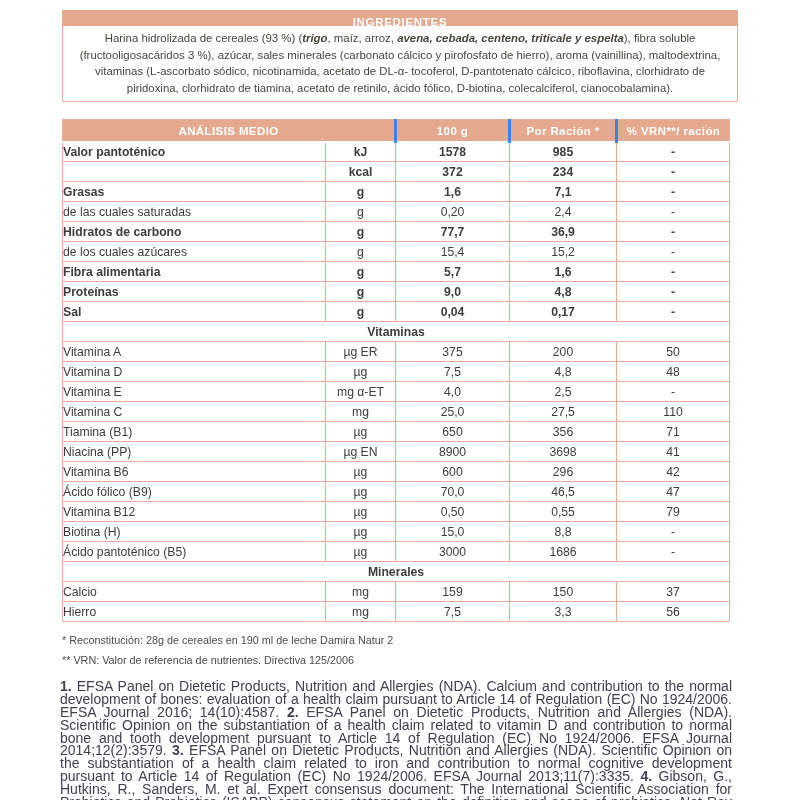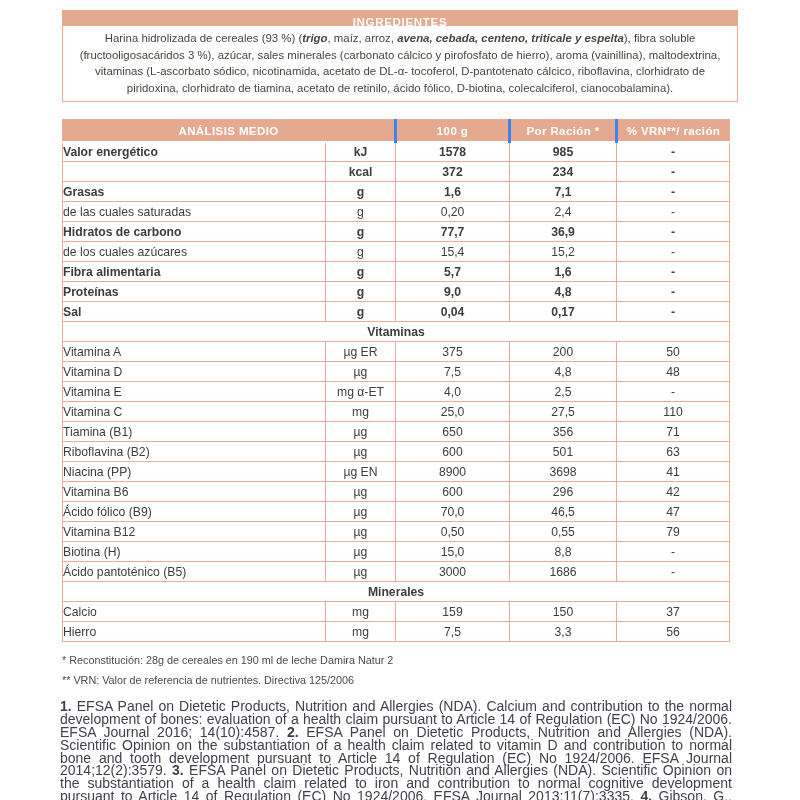--- a/index.html
+++ b/index.html
@@ -92,21 +92,21 @@
     <thead>
       <tr>
         <th colspan="2">ANÁLISIS MEDIO</th>
         <th>100 g</th>
         <th>Por Ración *</th>
         <th>% VRN**/ ración</th>
       </tr>
     </thead>
     <tbody id="table-body">
         <tr class="bold">
-          <td class="name">Valor energético</td>
+          <td class="name">Valor pantoténico</td>
           <td class="unit">kJ</td>
           <td class="val">1578</td>
           <td class="val">985</td>
           <td class="val">-</td>
         </tr>
         <tr class="bold">
           <td class="name"></td>
           <td class="unit">kcal</td>
           <td class="val">372</td>
           <td class="val">234</td>
@@ -193,27 +193,20 @@
           <td class="val">110</td>
         </tr>
         <tr>
           <td class="name">Tiamina (B1)</td>
           <td class="unit">µg</td>
           <td class="val">650</td>
           <td class="val">356</td>
           <td class="val">71</td>
         </tr>
         <tr>
-          <td class="name">Riboflavina (B2)</td>
-          <td class="unit">µg</td>
-          <td class="val">600</td>
-          <td class="val">501</td>
-          <td class="val">63</td>
-        </tr>
-        <tr>
           <td class="name">Niacina (PP)</td>
           <td class="unit">µg EN</td>
           <td class="val">8900</td>
           <td class="val">3698</td>
           <td class="val">41</td>
         </tr>
         <tr>
           <td class="name">Vitamina B6</td>
           <td class="unit">µg</td>
           <td class="val">600</td>

